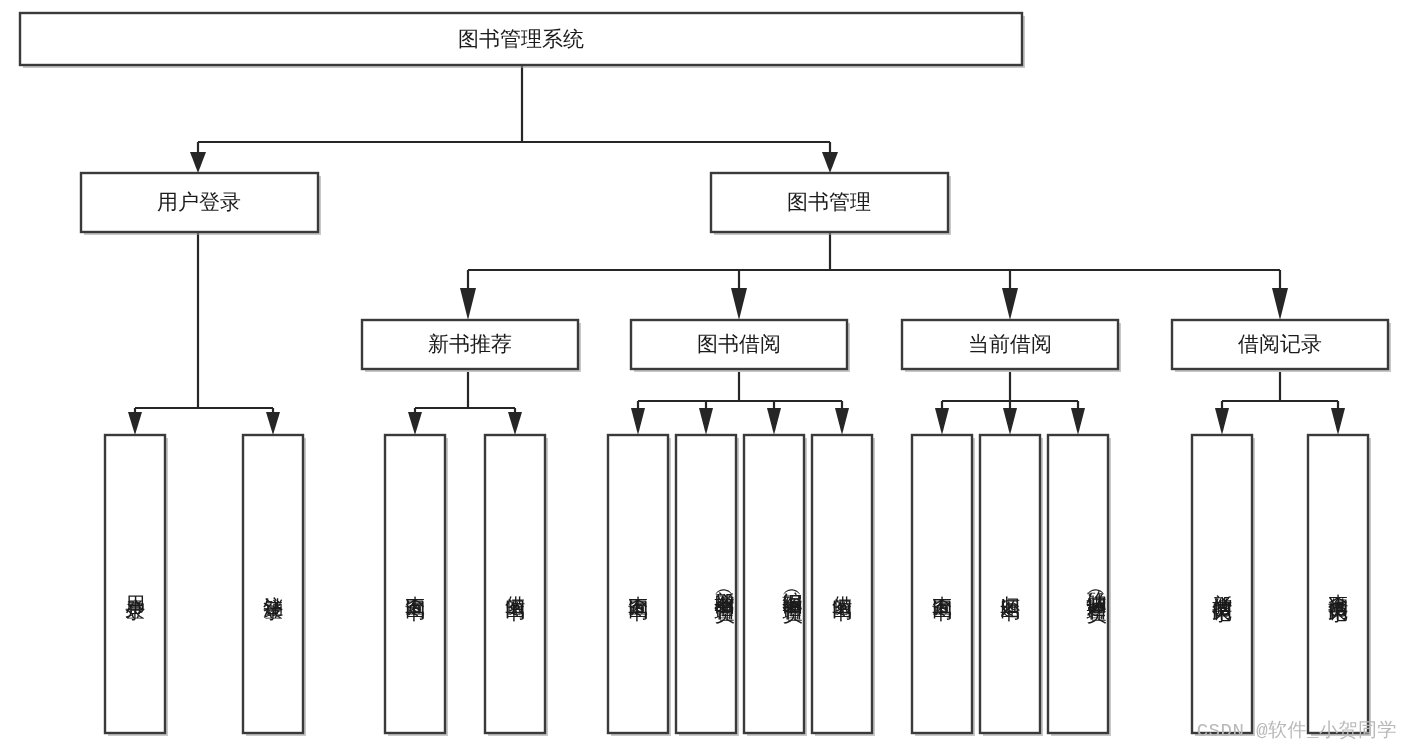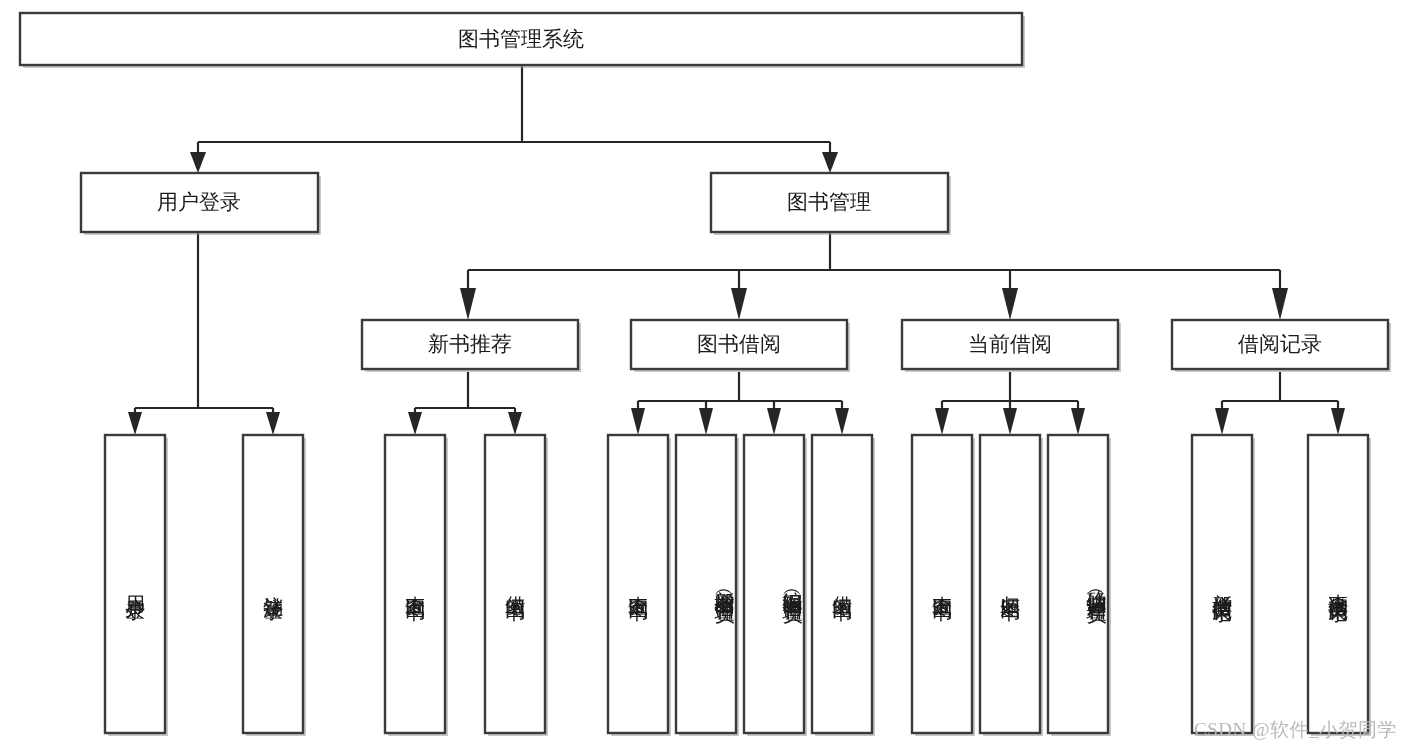--- a/index.html
+++ b/index.html
@@ -64,21 +64,21 @@
     line-height: 1.18;
     letter-spacing: 2px;
     color: #1b1b1b;
     white-space: nowrap;
     pointer-events: none;
   }
   .watermark {
     position: absolute;
     right: 8px;
     bottom: 4px;
-    font-family: Liberation Serif, serif;
+    font-family: Liberation Mono, monospace;
     font-size: 19px;
     color: #b9b9b9;
     letter-spacing: 0.5px;
     white-space: nowrap;
   }
 </style>
 </head>
 <body>
 
 <div id="diagram-root">

